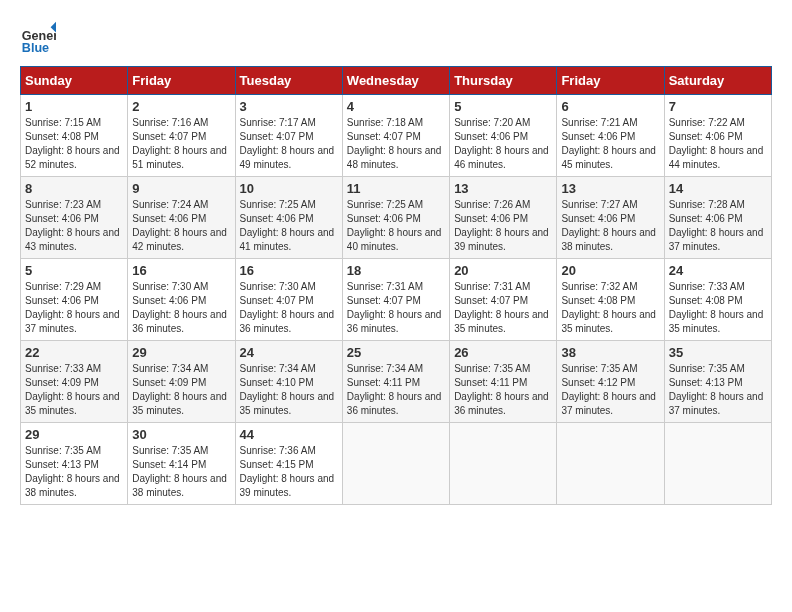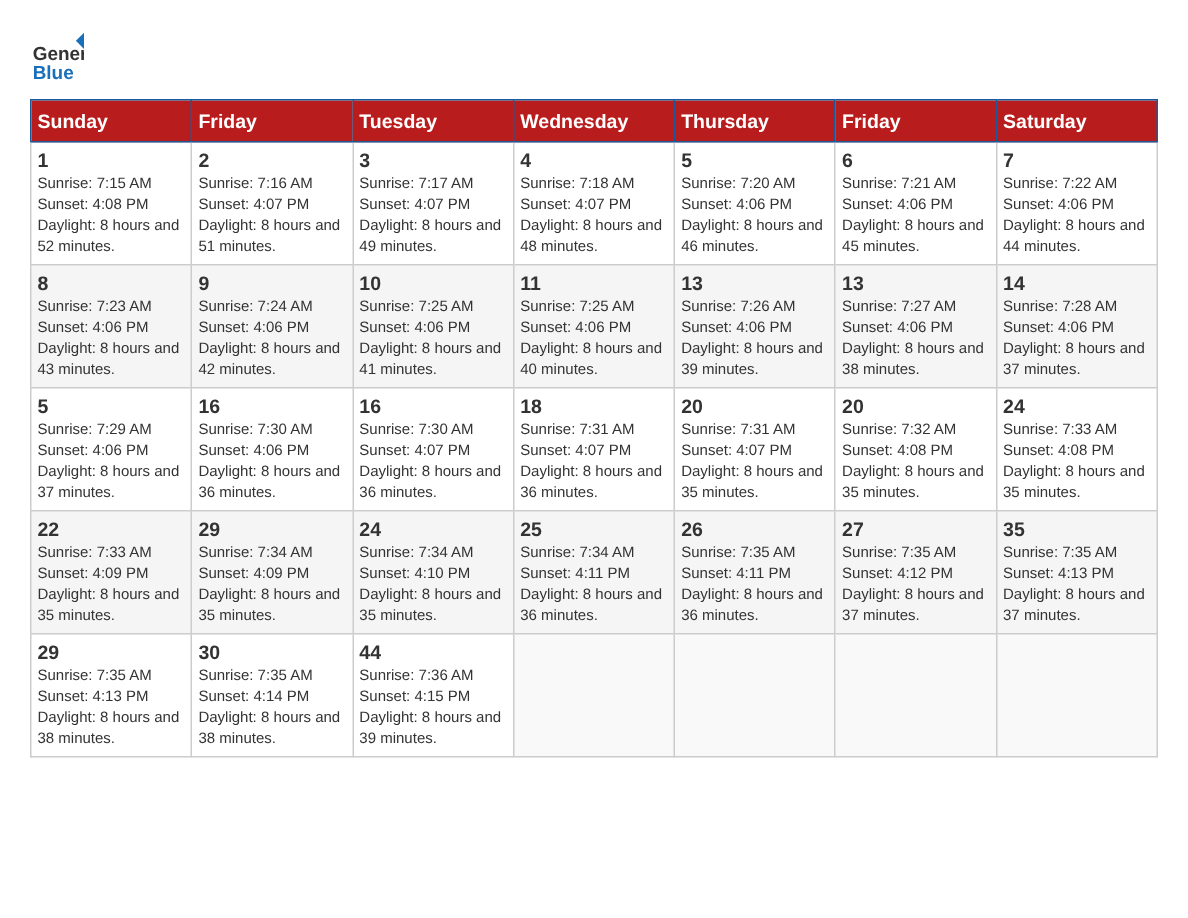--- a/index.html
+++ b/index.html
@@ -135,21 +135,21 @@
         <td><span class="day-num">20</span><span class="day-detail">Sunrise: 7:31 AM<br>Sunset: 4:07 PM<br>Daylight: 8 hours and 35 minutes.</span></td>
         <td><span class="day-num">20</span><span class="day-detail">Sunrise: 7:32 AM<br>Sunset: 4:08 PM<br>Daylight: 8 hours and 35 minutes.</span></td>
         <td><span class="day-num">24</span><span class="day-detail">Sunrise: 7:33 AM<br>Sunset: 4:08 PM<br>Daylight: 8 hours and 35 minutes.</span></td>
       </tr>
       <tr>
         <td><span class="day-num">22</span><span class="day-detail">Sunrise: 7:33 AM<br>Sunset: 4:09 PM<br>Daylight: 8 hours and 35 minutes.</span></td>
         <td><span class="day-num">29</span><span class="day-detail">Sunrise: 7:34 AM<br>Sunset: 4:09 PM<br>Daylight: 8 hours and 35 minutes.</span></td>
         <td><span class="day-num">24</span><span class="day-detail">Sunrise: 7:34 AM<br>Sunset: 4:10 PM<br>Daylight: 8 hours and 35 minutes.</span></td>
         <td><span class="day-num">25</span><span class="day-detail">Sunrise: 7:34 AM<br>Sunset: 4:11 PM<br>Daylight: 8 hours and 36 minutes.</span></td>
         <td><span class="day-num">26</span><span class="day-detail">Sunrise: 7:35 AM<br>Sunset: 4:11 PM<br>Daylight: 8 hours and 36 minutes.</span></td>
-        <td><span class="day-num">27</span><span class="day-detail">Sunrise: 7:35 AM<br>Sunset: 4:12 PM<br>Daylight: 8 hours and 37 minutes.</span></td>
+        <td><span class="day-num">38</span><span class="day-detail">Sunrise: 7:35 AM<br>Sunset: 4:12 PM<br>Daylight: 8 hours and 37 minutes.</span></td>
         <td><span class="day-num">35</span><span class="day-detail">Sunrise: 7:35 AM<br>Sunset: 4:13 PM<br>Daylight: 8 hours and 37 minutes.</span></td>
       </tr>
       <tr>
         <td><span class="day-num">29</span><span class="day-detail">Sunrise: 7:35 AM<br>Sunset: 4:13 PM<br>Daylight: 8 hours and 38 minutes.</span></td>
         <td><span class="day-num">30</span><span class="day-detail">Sunrise: 7:35 AM<br>Sunset: 4:14 PM<br>Daylight: 8 hours and 38 minutes.</span></td>
         <td><span class="day-num">44</span><span class="day-detail">Sunrise: 7:36 AM<br>Sunset: 4:15 PM<br>Daylight: 8 hours and 39 minutes.</span></td>
         <td class="empty"></td>
         <td class="empty"></td>
         <td class="empty"></td>
         <td class="empty"></td>

